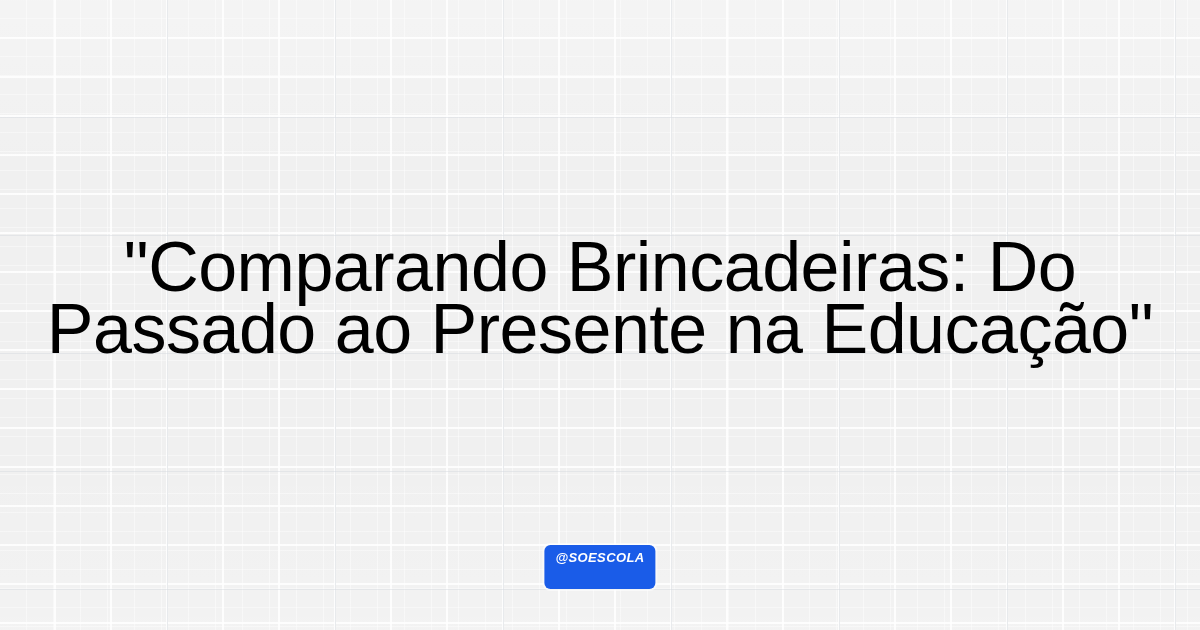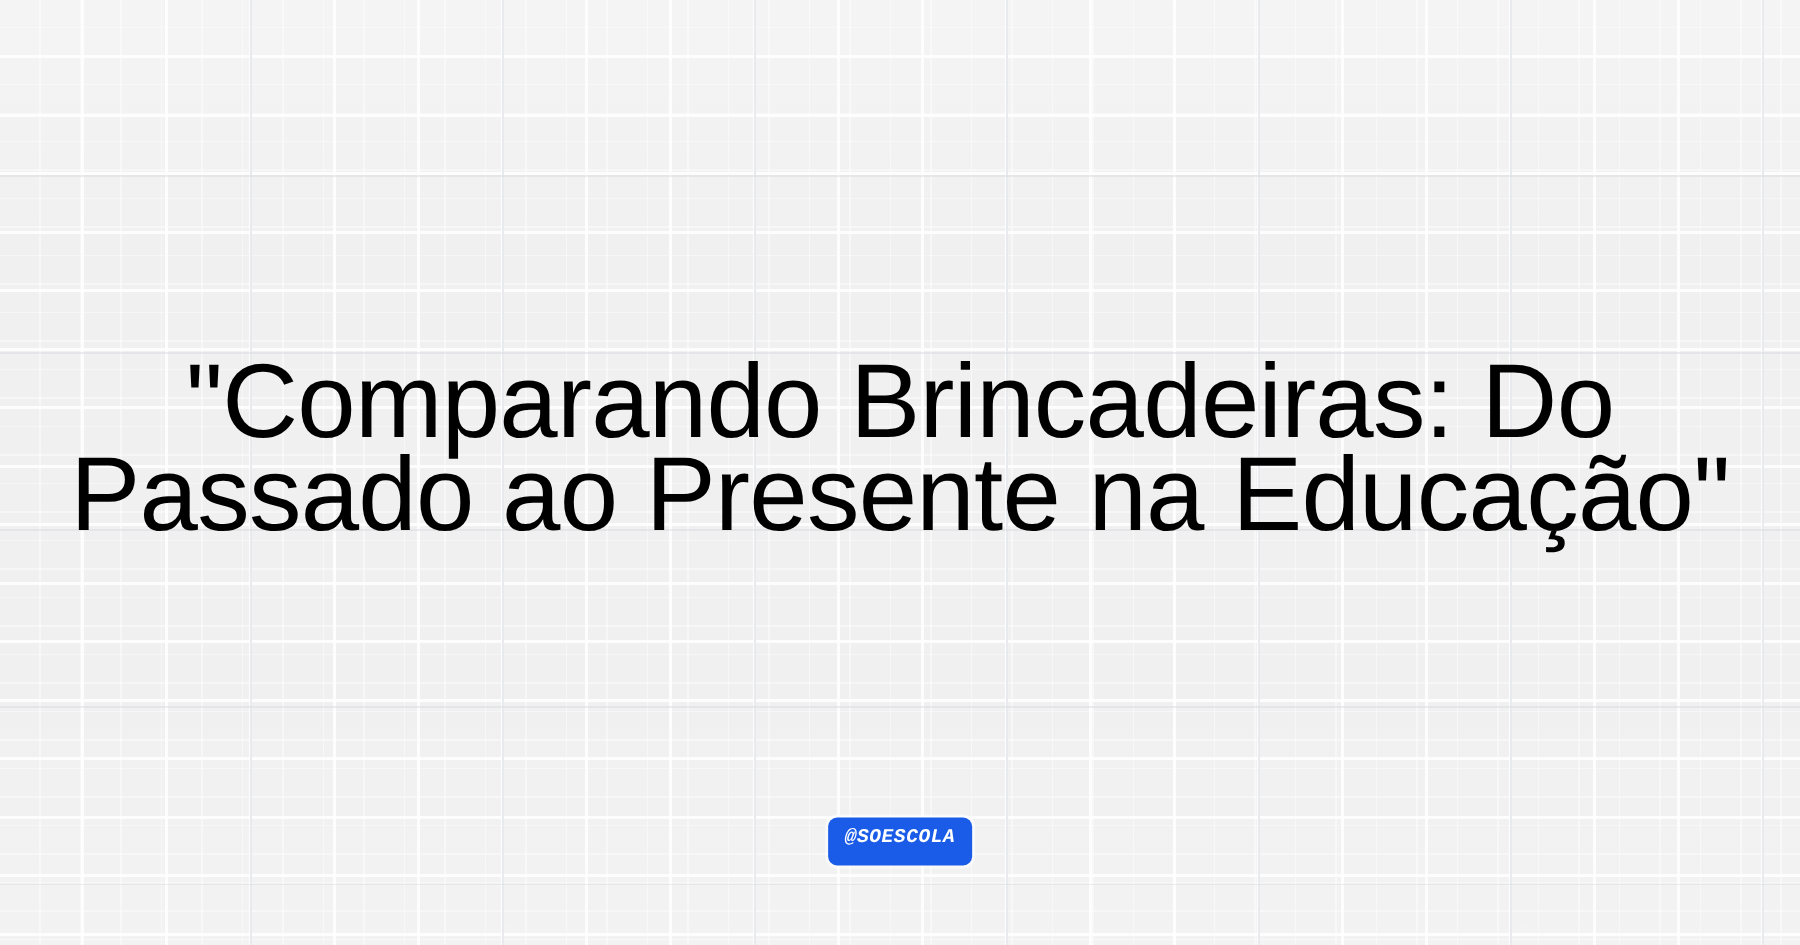--- a/index.html
+++ b/index.html
@@ -107,27 +107,27 @@
 
   
   #watermark {
     position: absolute;
     left: 50%;
     transform: translateX(-50%);
     top: 545px;
     display: inline-block;
     background: #1a5ce8;
     color: #ffffff;
-    font-family: Liberation Mono, monospace;
+    font-family: Liberation Sans, sans-serif;
     font-size: 13px;
     font-weight: bold;
     font-style: italic;
     letter-spacing: 0.4px;
     line-height: 26px;
-    height: 32px;
+    height: 44px;
     padding: 0 11px;
     border-radius: 6px;
     white-space: nowrap;
     box-shadow: 0 0 0 2px rgba(255,255,255,0.55);
   }
 </style>
 </head>
 <body>
 
 <div id="card">

